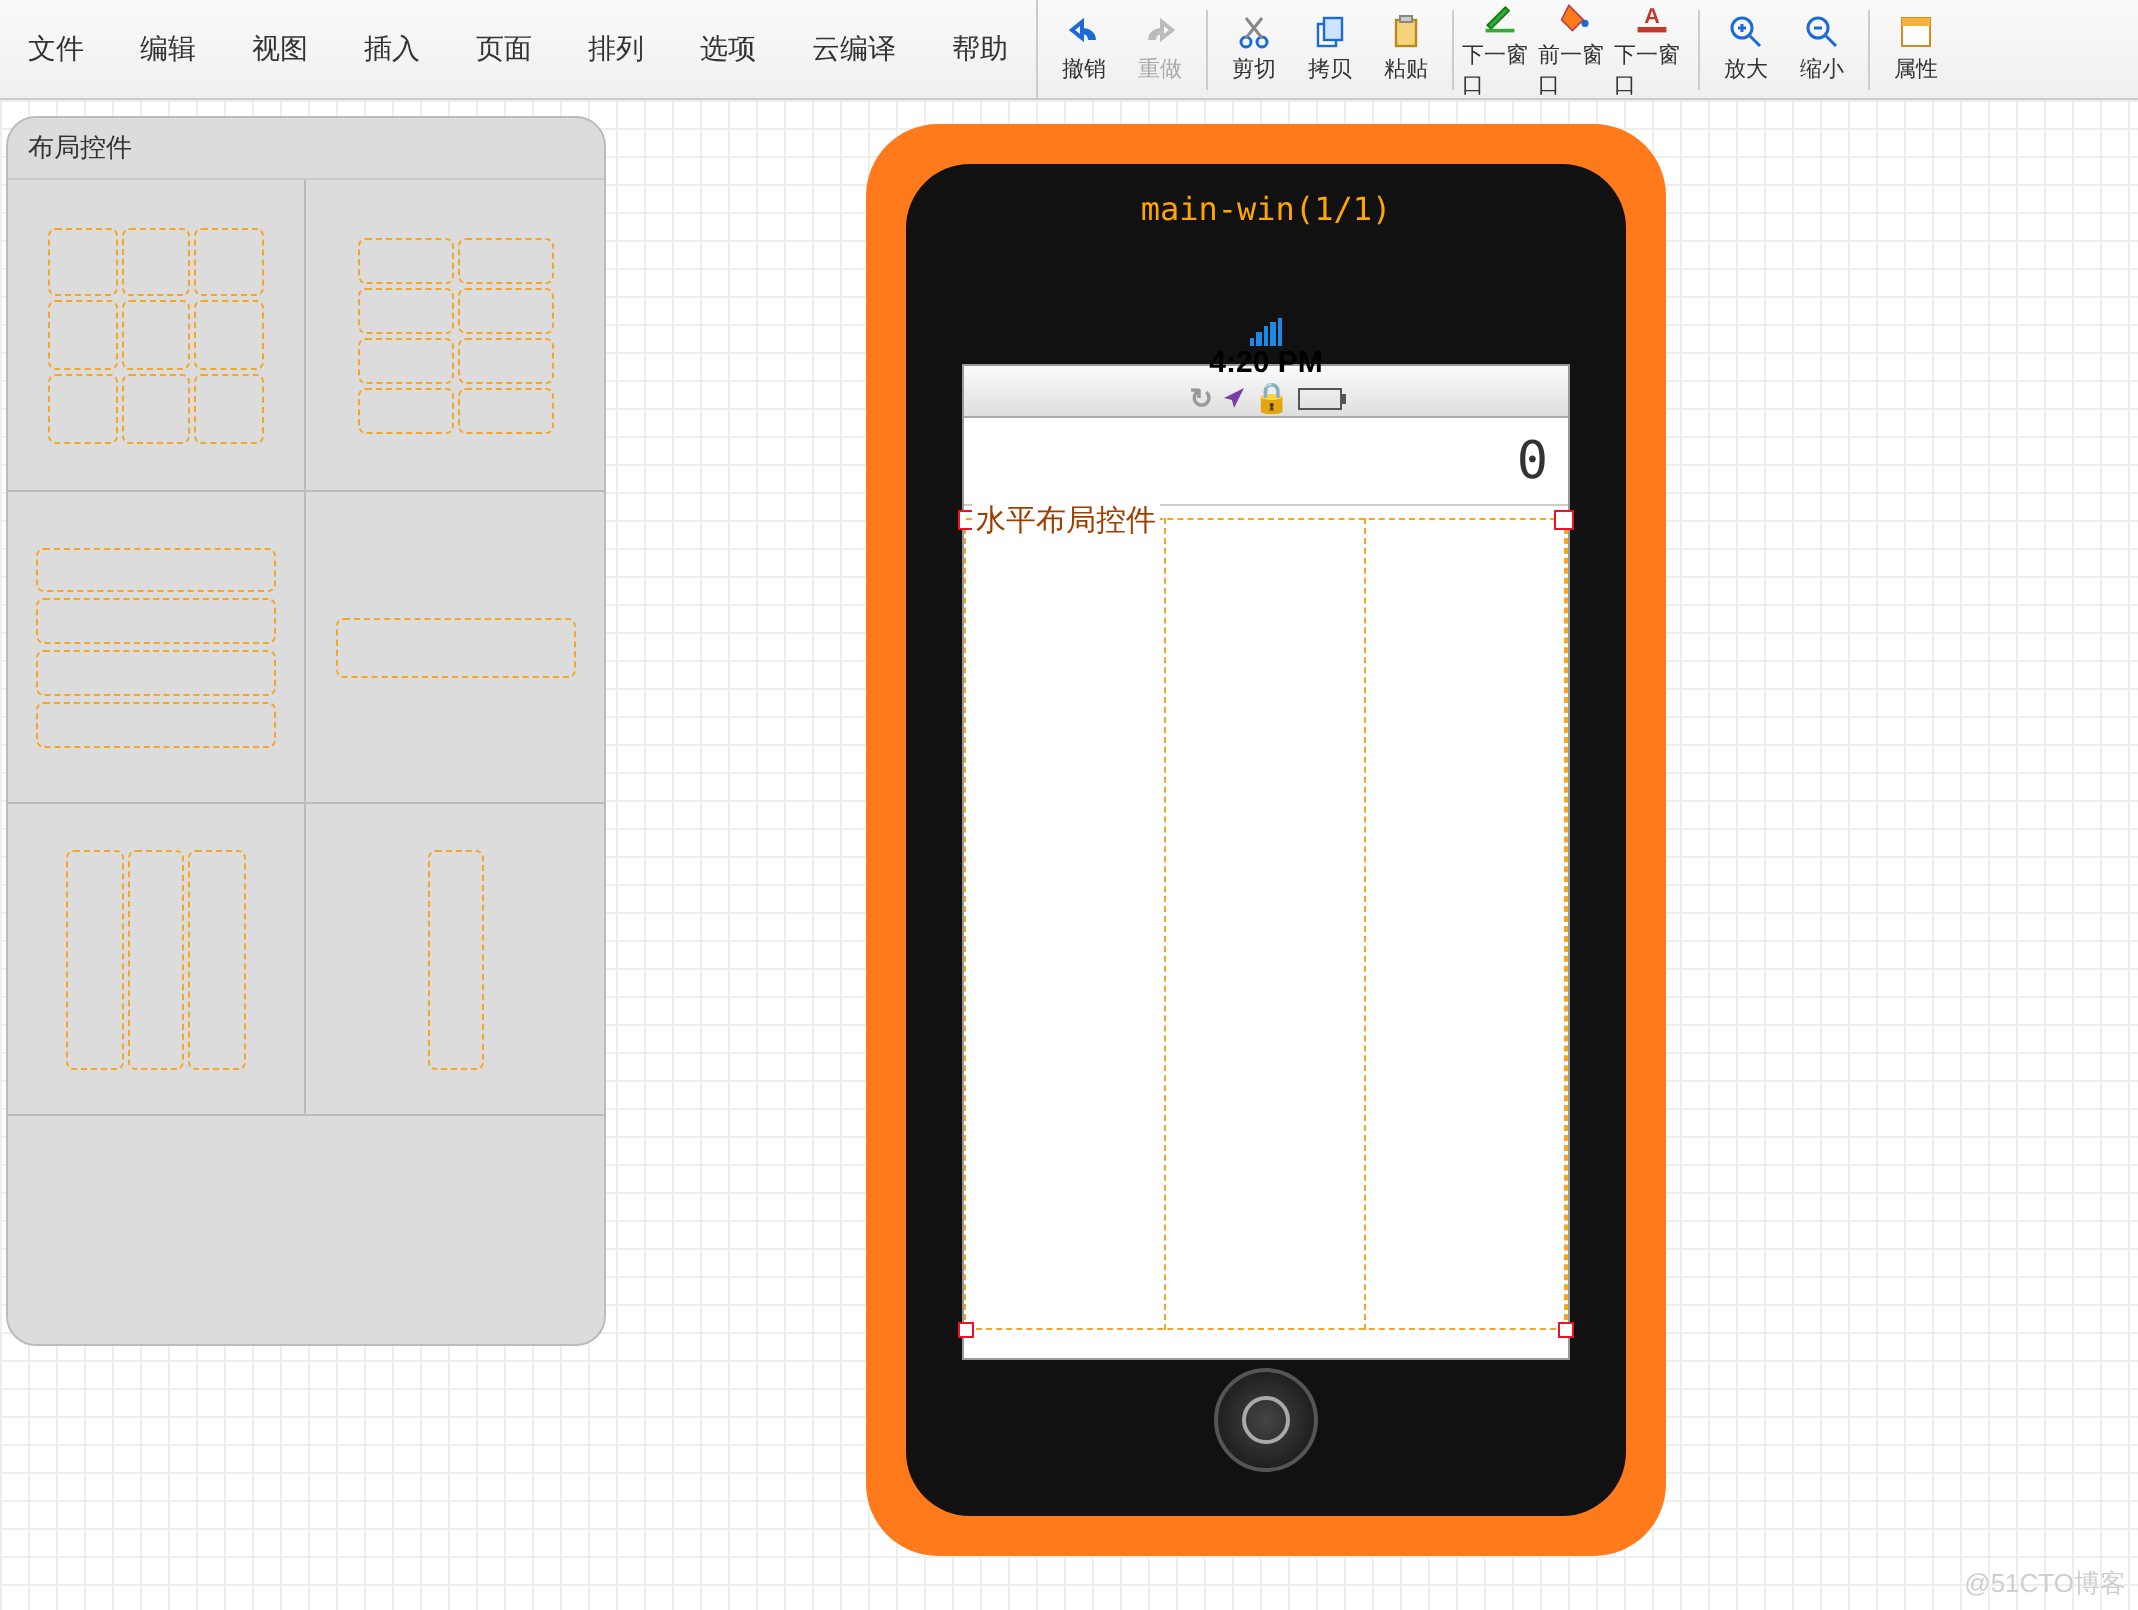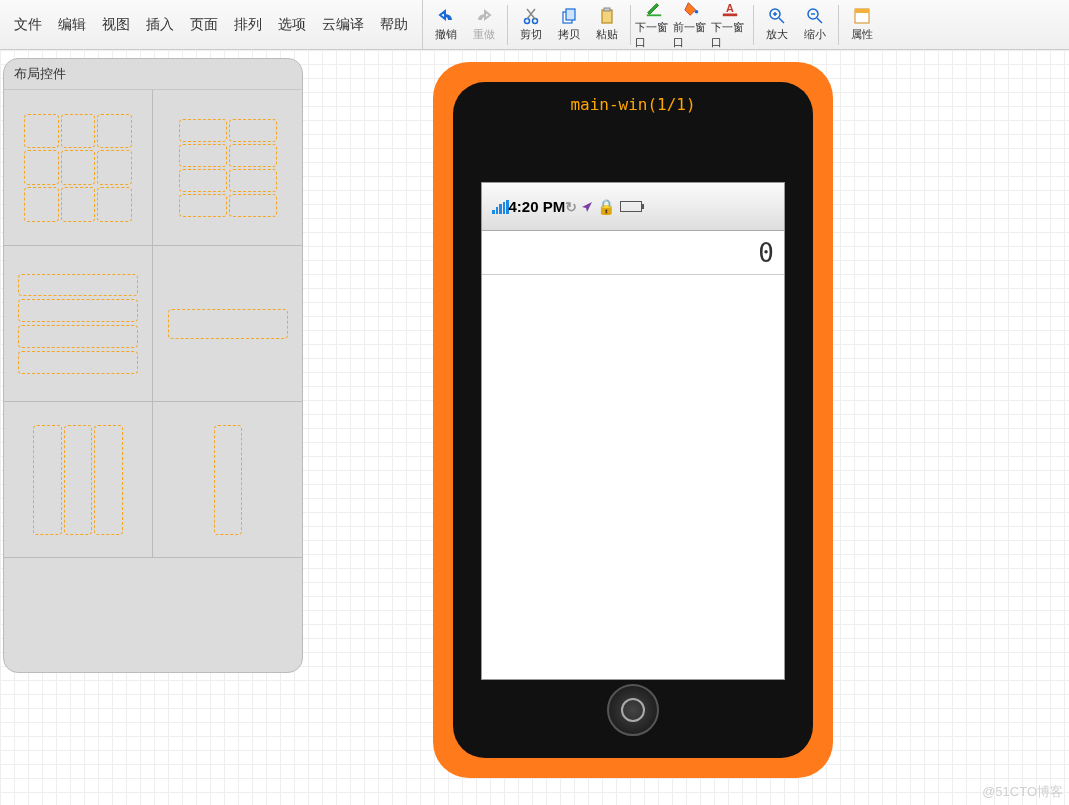--- a/index.html
+++ b/index.html
@@ -14,21 +14,21 @@
 .topbar {
   display: flex;
   height: 50px;
   border-bottom: 1px solid #ccc;
   background: linear-gradient(#fafafa,#efefef);
 }
 .menu-section {
   display: flex;
   align-items: center;
   padding: 0 8px;
-  gap: 4px;
+  gap: 16px;
   border-right: 1px solid #ccc;
   height: 100%;
 }
 .menu-item {
   padding: 6px 6px;
   font-size: 14px;
   color: #333;
   cursor: pointer;
   white-space: nowrap;
 }
@@ -179,29 +179,30 @@
   font-size: 13px;
   cursor: pointer;
 }
 .screen {
   position: absolute;
   left: 28px; right: 28px; top: 100px; bottom: 78px;
   background: #fff;
   border: 1px solid #999;
 }
 .status-bar {
-  height: 48px;
+  height: 26px;
   border-bottom: 1px solid #aaa;
   display: flex;
   align-items: center;
-  justify-content: flex-start;
+  justify-content: flex-end;
   padding: 0 10px;
   background: linear-gradient(#fbfbfb,#dedede);
   font-weight: bold;
   font-size: 15px;
+  flex-direction: column;
 }
 .status-left, .status-right { display:flex;align-items:center;gap:4px; }
 .signal-bars { display:flex;align-items:flex-end;gap:1px;height:14px;}
 .signal-bars span{width:2.5px;background:#1e88e5;}
 .signal-bars span:nth-child(1){height:4px;}
 .signal-bars span:nth-child(2){height:7px;}
 .signal-bars span:nth-child(3){height:10px;}
 .signal-bars span:nth-child(4){height:12px;}
 .signal-bars span:nth-child(5){height:14px;}
 .battery {
@@ -473,20 +474,32 @@
               <span>
                 <svg width="12" height="12" viewBox="0 0 12 12">
                     <path d="M1 6l10-5-5 10-1-4z" fill="#7a3ea8"></path>
                   </svg>
               </span>
               <span style="color:#999;">🔒</span>
               <span class="battery"><span class="fill"></span></span>
             </div>
           </div>
           <div class="result-row">0</div>
+          <div class="layout-area">
+            <span class="hlabel">水平布局控件</span>
+            <div class="h-layout-box">
+              <div class="h-border-top"></div>
+                <div class="h-border-bot"></div>
+              <div class="h-col"></div>
+                <div class="h-col"></div>
+                <div class="h-col"></div>
+              <div class="corner-bl"></div>
+                <div class="corner-br"></div>
+            </div>
+          </div>
         </div>
         <div class="home-btn"></div>
       </div>
     </div>
 
     <div class="watermark">@51CTO博客</div>
   </div>
 </div>
 
 </body></html>

